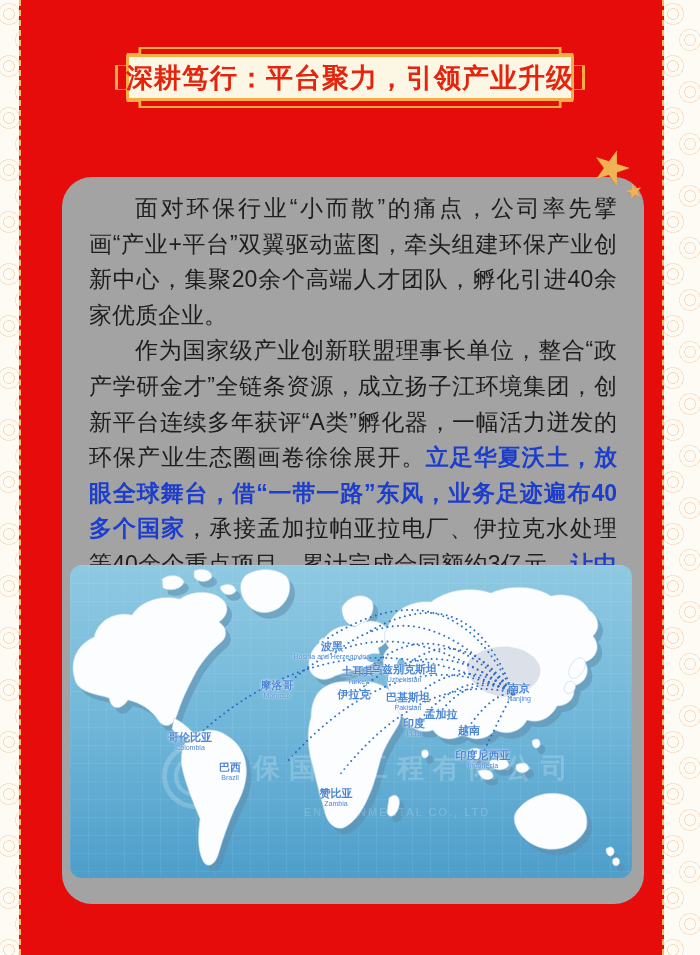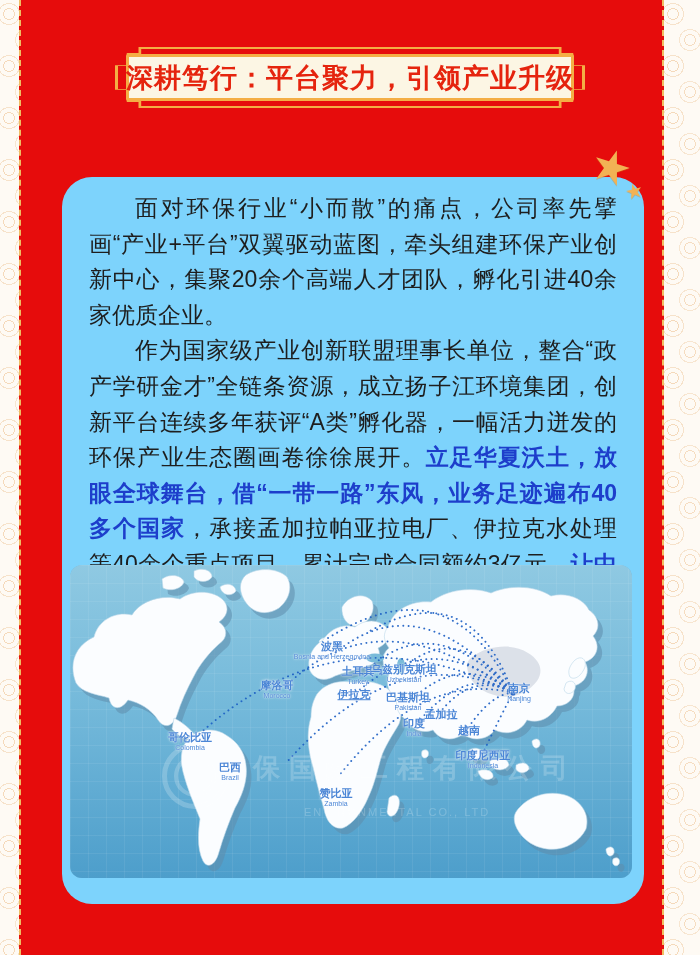--- a/index.html
+++ b/index.html
@@ -42,21 +42,21 @@
     color:#e5240e;font-weight:bold;font-size:27px;letter-spacing:1px;white-space:nowrap;
   }
   
   .decor-star{position:absolute;color:#f2b254;line-height:1;z-index:5;
     text-shadow:0 1px 0 rgba(200,120,20,.35);}
   .decor-star.big{left:591px;top:144px;font-size:46px;transform:rotate(18deg);}
   .decor-star.small{left:625px;top:181px;font-size:20px;transform:rotate(-14deg);}
   
   .card{
     position:absolute;left:62px;top:177px;width:582px;height:727px;
-    background:#7dd3fc;border-radius:30px;z-index:2;
+    background:#a3a3a3;border-radius:30px;z-index:2;
   }
   .article{
     position:absolute;left:27px;right:27px;top:14px;
     font-size:23px;line-height:35.6px;color:#1e1e1e;
     text-align:justify;
   }
   .article p{margin:0;text-indent:2em;}
   .article .seg-highlight{color:#1d3ecb;font-weight:bold;}
   
   .map{
@@ -183,21 +183,21 @@
 
     <div id="labels">
         <div class="map-label" style="left: 262px; top: 85px;">
           <div class="zh">波黑</div>
           <div class="en">Bosnia and Herzegovina</div>
         </div>
         <div class="map-label" style="left: 288px; top: 110px;">
           <div class="zh">土耳其</div>
           <div class="en">Turkey</div>
         </div>
-        <div class="map-label" style="left: 284px; top: 130px; text-decoration: underline;">
+        <div class="map-label" style="left: 284px; top: 130px;">
           <div class="zh">伊拉克</div>
         </div>
         <div class="map-label" style="left: 207px; top: 124px;">
           <div class="zh">摩洛哥</div>
           <div class="en">Morocco</div>
         </div>
         <div class="map-label" style="left: 334px; top: 108px;">
           <div class="zh">乌兹别克斯坦</div>
           <div class="en">Uzbekistan</div>
         </div>

